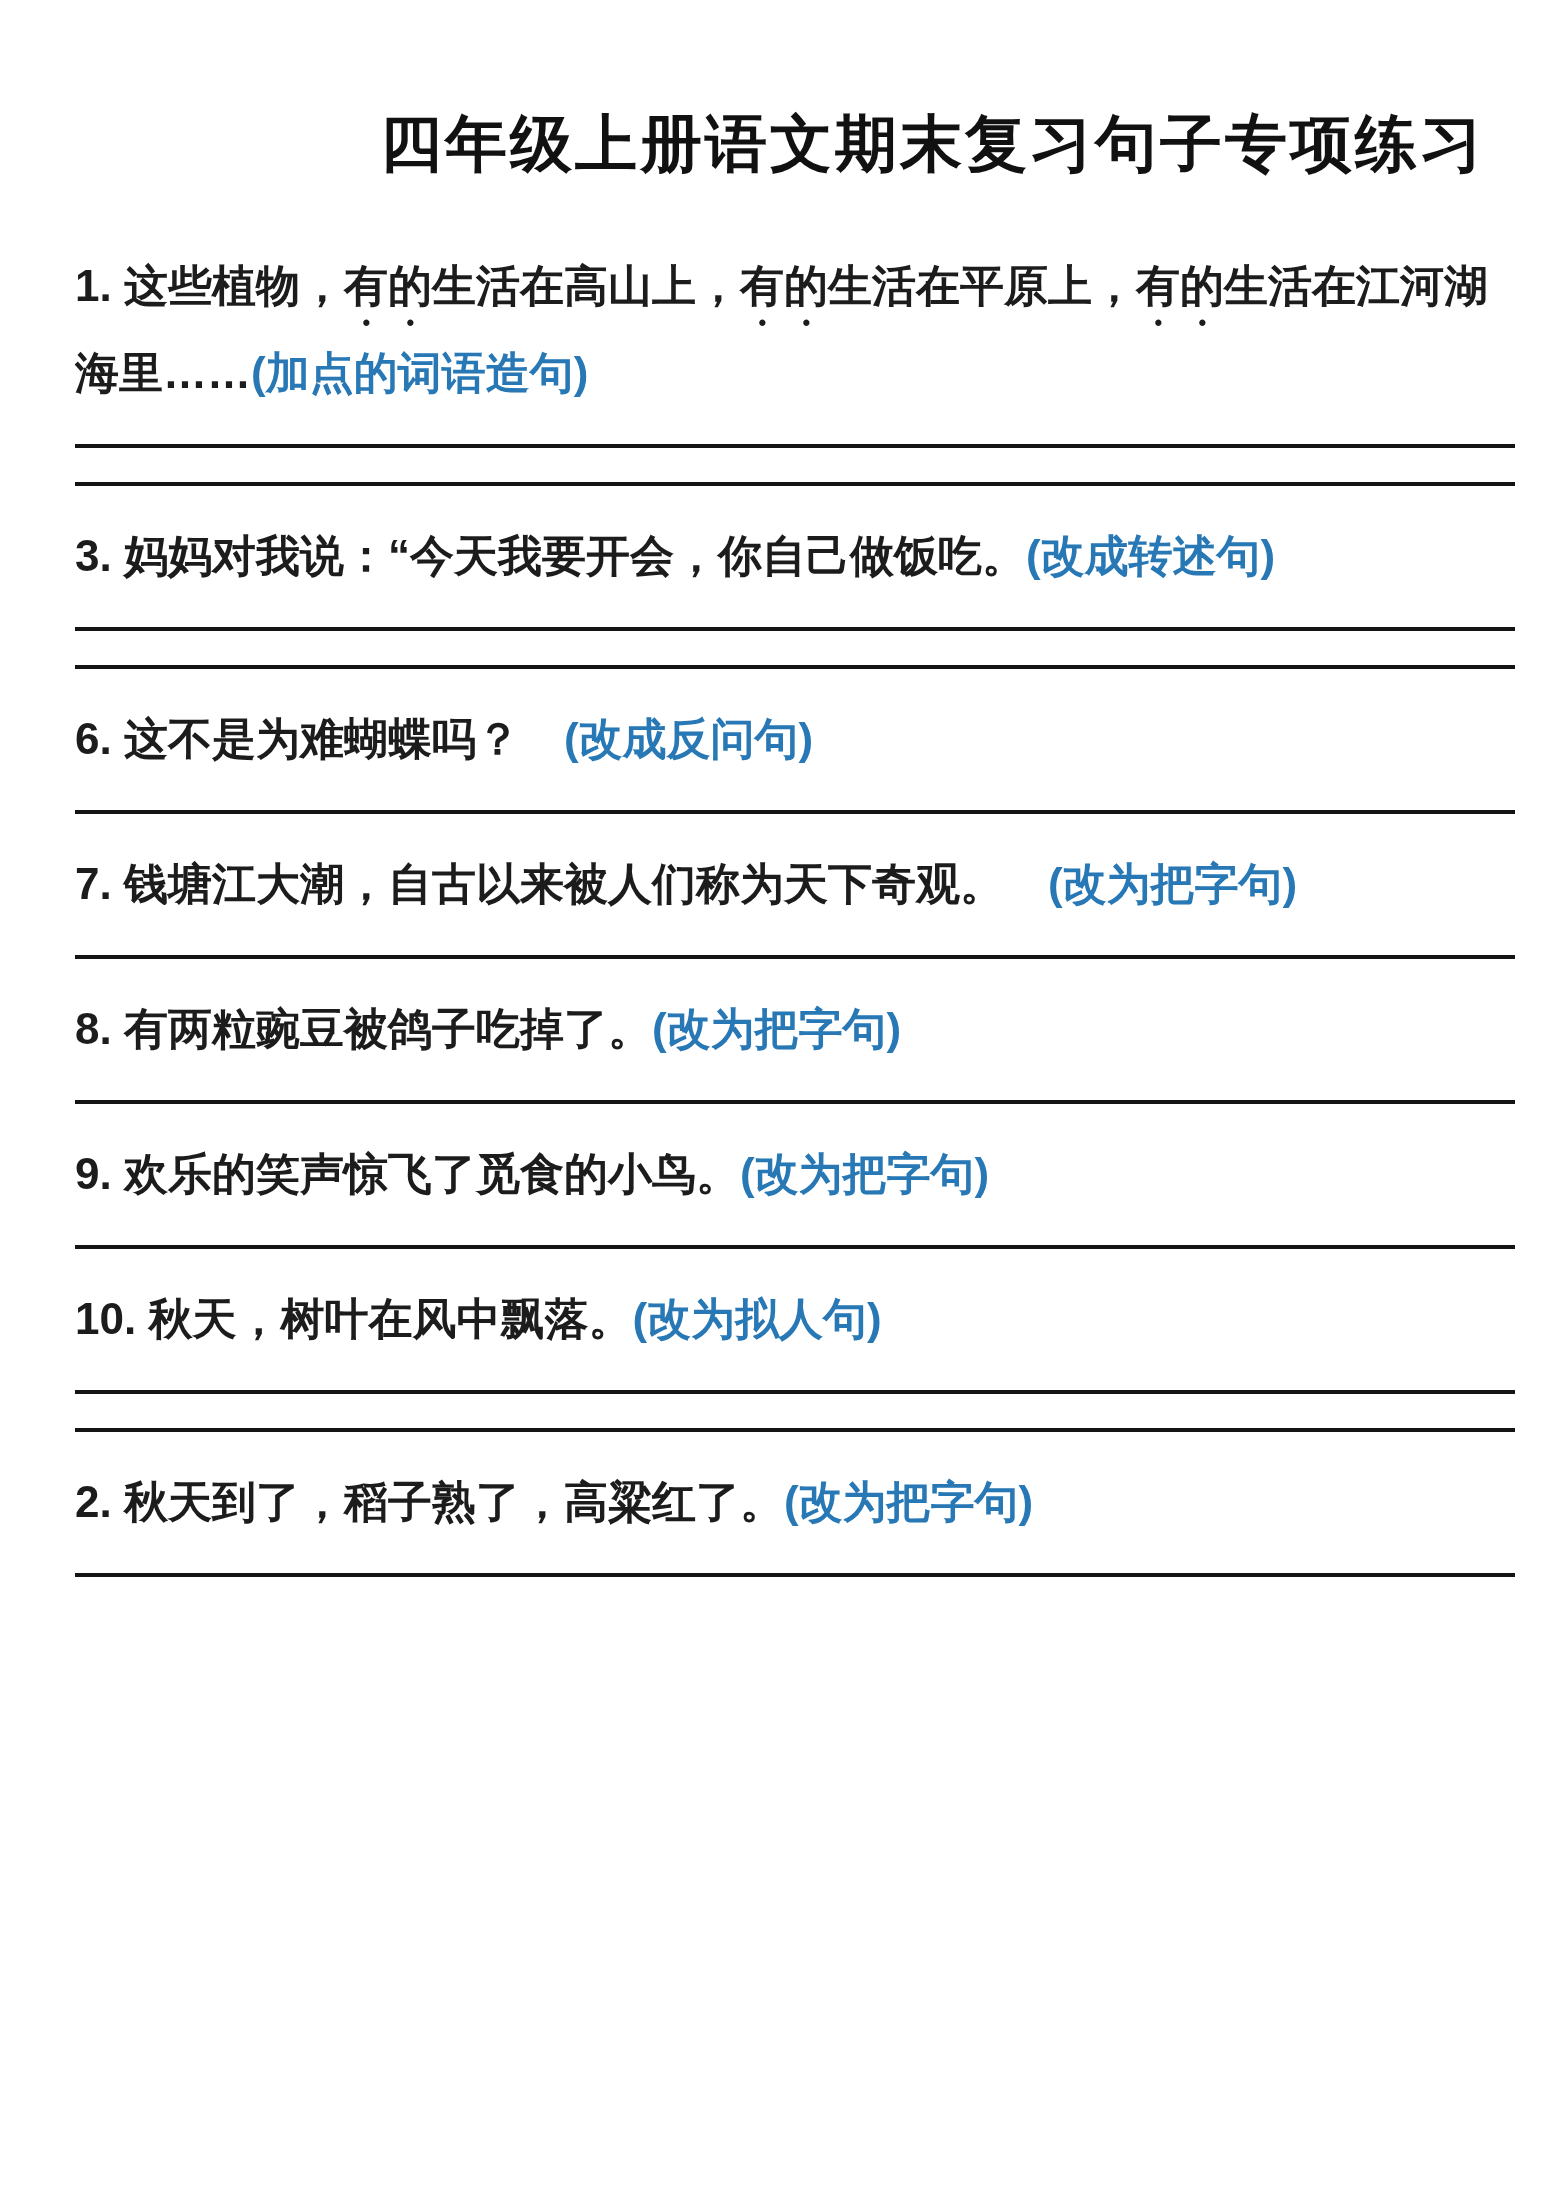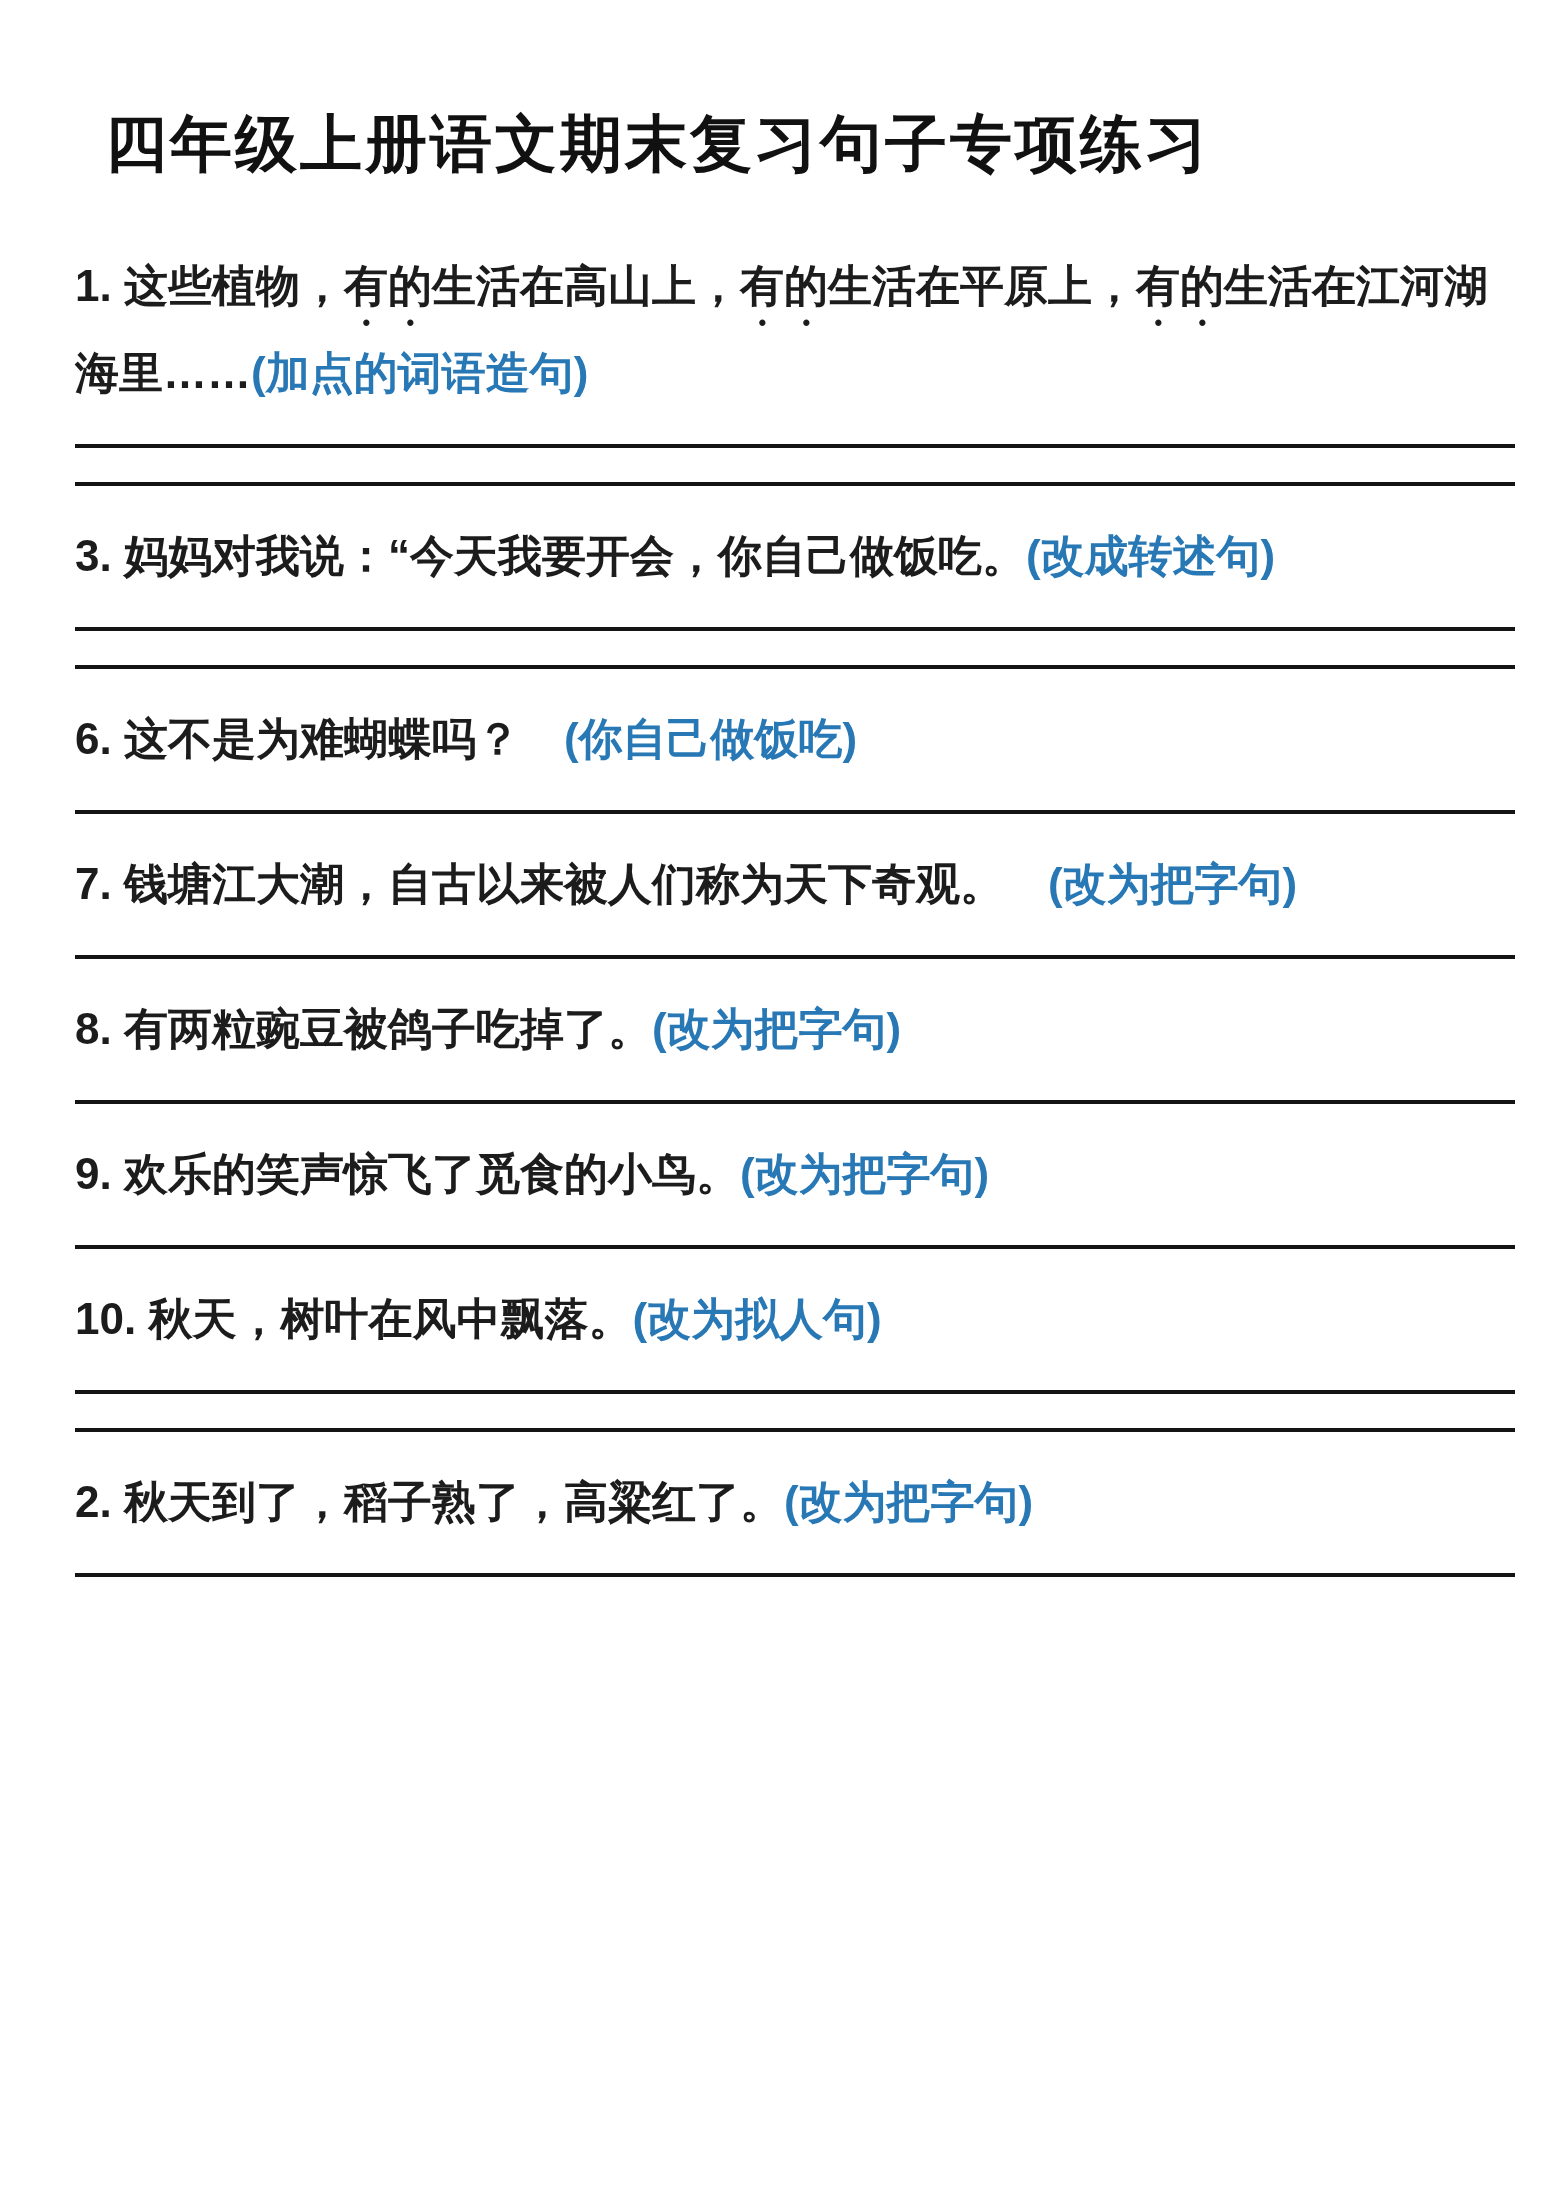--- a/index.html
+++ b/index.html
@@ -15,21 +15,21 @@
     overflow: hidden;
     font-family: "Liberation Sans", sans-serif;
     box-sizing: border-box;
   }
   .content {
     padding: 0 45px 0 75px;
     box-sizing: border-box;
   }
   .title {
     margin: 102px 30px 0 30px;
-    text-align: left;
+    text-align: right;
     font-size: 62px;
     line-height: 84px;
     font-weight: 800;
     letter-spacing: 3px;
     color: #111111;
   }
   .exercise-list {
     margin-top: 62px;
   }
   .sentence {
@@ -72,21 +72,21 @@
           <div class="answer-line"></div>
         </div>
         <div class="exercise-item">
           <p class="sentence"><span class="seg seg-normal">3. 妈妈对我说：“今天我要开会，你自己做饭吃。</span><span class="seg seg-blue">(改成转述句)</span></p>
           <div class="answer-line"></div>
         </div>
         <div class="exercise-item">
           <div class="answer-line"></div>
         </div>
         <div class="exercise-item">
-          <p class="sentence"><span class="seg seg-normal">6. 这不是为难蝴蝶吗？　</span><span class="seg seg-blue">(你自己做饭吃)</span></p>
+          <p class="sentence"><span class="seg seg-normal">6. 这不是为难蝴蝶吗？　</span><span class="seg seg-blue">(改成反问句)</span></p>
           <div class="answer-line"></div>
         </div>
         <div class="exercise-item">
           <p class="sentence"><span class="seg seg-normal">7. 钱塘江大潮，自古以来被人们称为天下奇观。　</span><span class="seg seg-blue">(改为把字句)</span></p>
           <div class="answer-line"></div>
         </div>
         <div class="exercise-item">
           <p class="sentence"><span class="seg seg-normal">8. 有两粒豌豆被鸽子吃掉了。</span><span class="seg seg-blue">(改为把字句)</span></p>
           <div class="answer-line"></div>
         </div>

